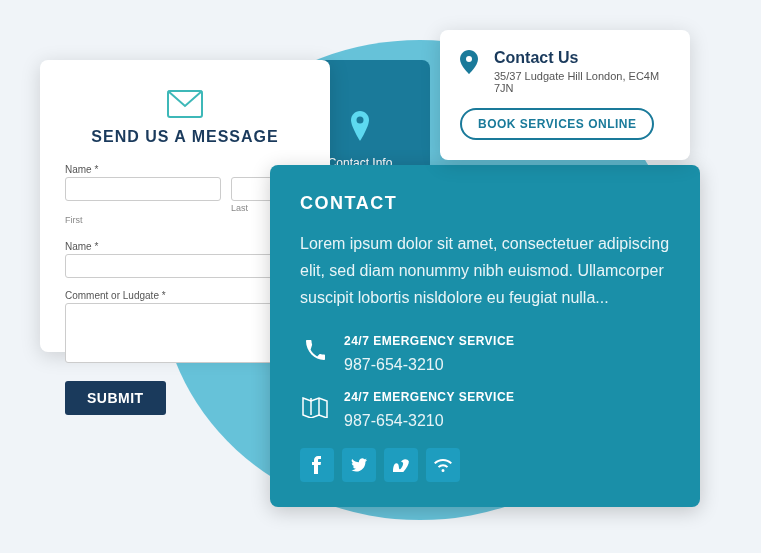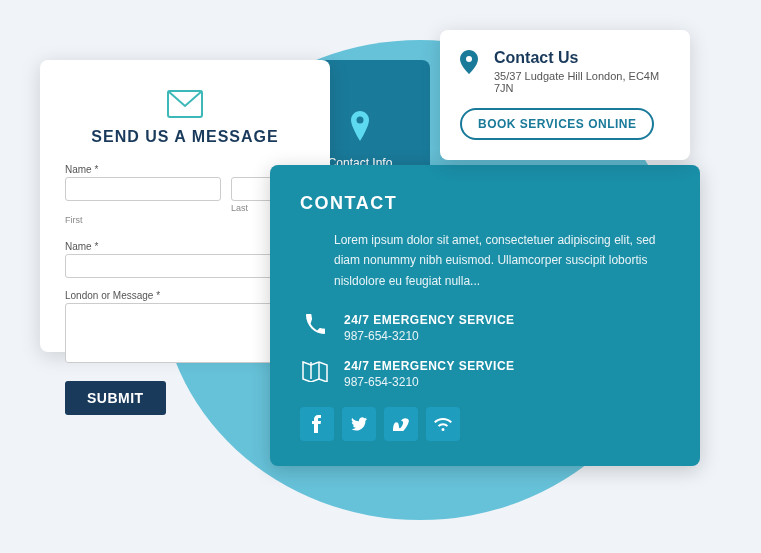--- a/index.html
+++ b/index.html
@@ -201,25 +201,24 @@
     .card-main-contact h3 {
       font-size: 18px;
       font-weight: 900;
       color: #fff;
       letter-spacing: 1.5px;
       text-transform: uppercase;
       margin-bottom: 16px;
     }
 
     .card-main-contact .desc {
-      font-size: 12px;
+      font-size: 16px;
       color: rgba(255,255,255,0.9);
       line-height: 1.7;
       margin-bottom: 22px;
-      margin-left: 34px;
     }
 
     .service-row {
       display: flex;
       align-items: center;
       gap: 14px;
       margin-bottom: 16px;
     }
 
     .service-icon {
@@ -232,23 +231,23 @@
 
     .service-text .service-title {
       font-size: 12px;
       font-weight: bold;
       color: #fff;
       letter-spacing: 0.5px;
       text-transform: uppercase;
     }
 
     .service-text .service-phone {
-      font-size: 12px;
+      font-size: 16px;
       color: rgba(255,255,255,0.9);
-      margin-top: 2px;
+      margin-top: 8px;
     }
 
     .social-row {
       display: flex;
       gap: 8px;
       margin-top: 18px;
     }
 
     .social-btn {
       width: 34px;
@@ -295,21 +294,21 @@
       <span style="font-size:9px;color:#888;margin-top:2px;">Last</span>
     </div>
   </div>
 
   <div class="form-group">
     <label>Name *</label>
     <input type="email" style="">
   </div>
 
   <div class="form-group">
-    <label>London or Message *</label>
+    <label>Comment or Ludgate *</label>
     <textarea style=""></textarea>
   </div>
 
   <button class="submit-btn">SUBMIT</button>
 </div>
 
 <div class="card-tab">
   <div class="map-pin">
     <svg width="24" height="30" viewBox="0 0 24 30" fill="none" xmlns="http://www.w3.org/2000/svg">
       <path d="M12 0C7.03 0 3 4.03 3 9c0 6.75 9 21 9 21s9-14.25 9-21c0-4.97-4.03-9-9-9z" fill="#5dd9f0"></path>

